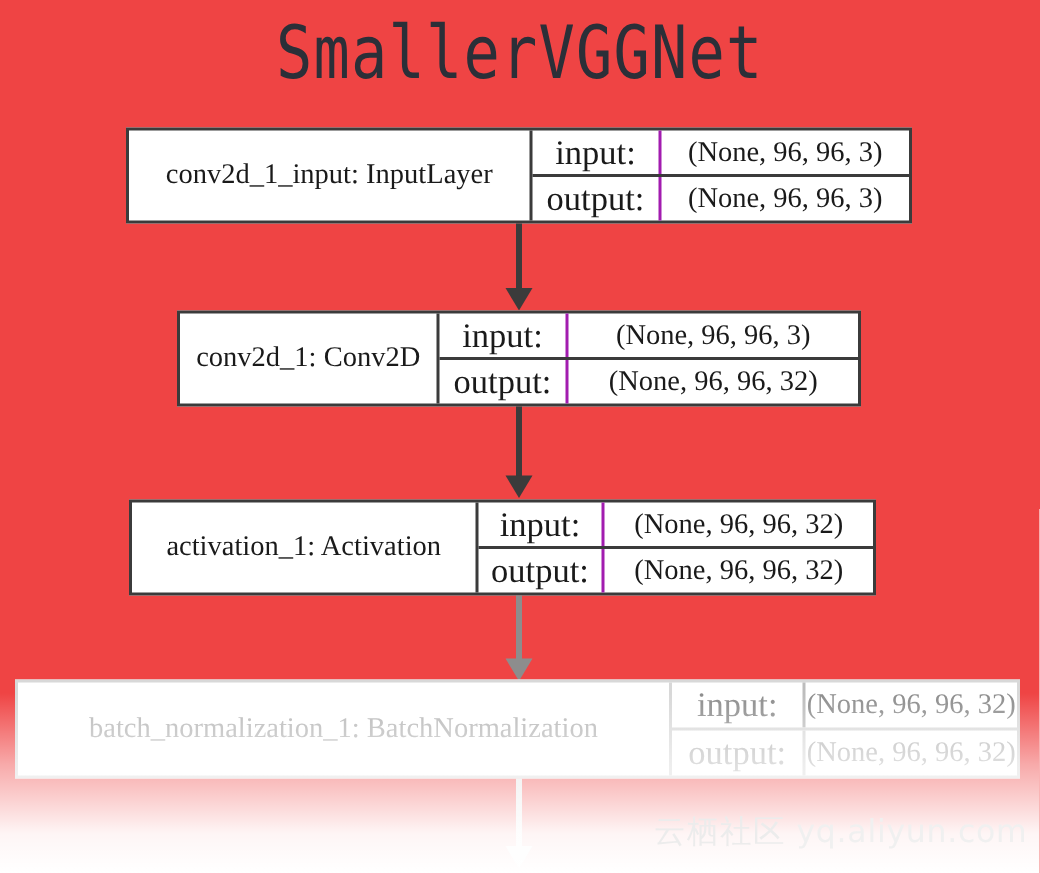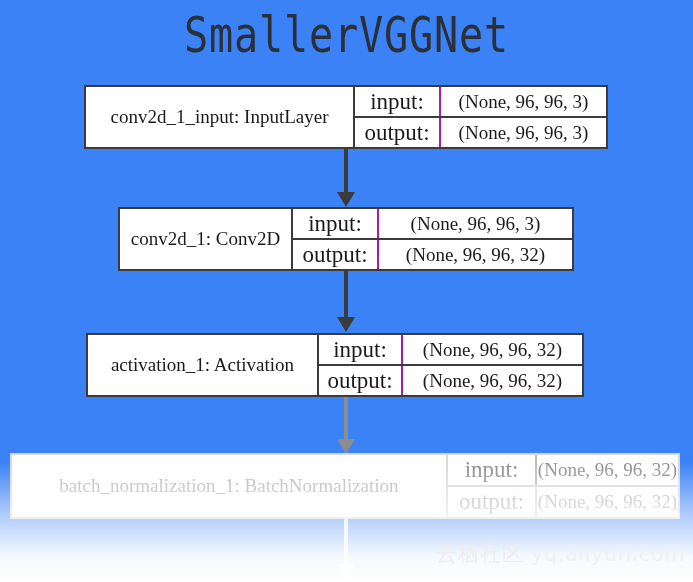--- a/index.html
+++ b/index.html
@@ -4,21 +4,21 @@
 <style>
   html, body {
     margin: 0;
     padding: 0;
     background: #ffffff;
   }
   #page {
     position: relative;
     width: 693px;
     height: 582px;
-    background: #3b82f6;
+    background: #ef4444;
     overflow: hidden;
     font-family: "Liberation Serif", "DejaVu Serif", serif;
   }
 
   
   .diagram-title {
     position: absolute;
     left: 0;
     top: 4px;
     width: 693px;

